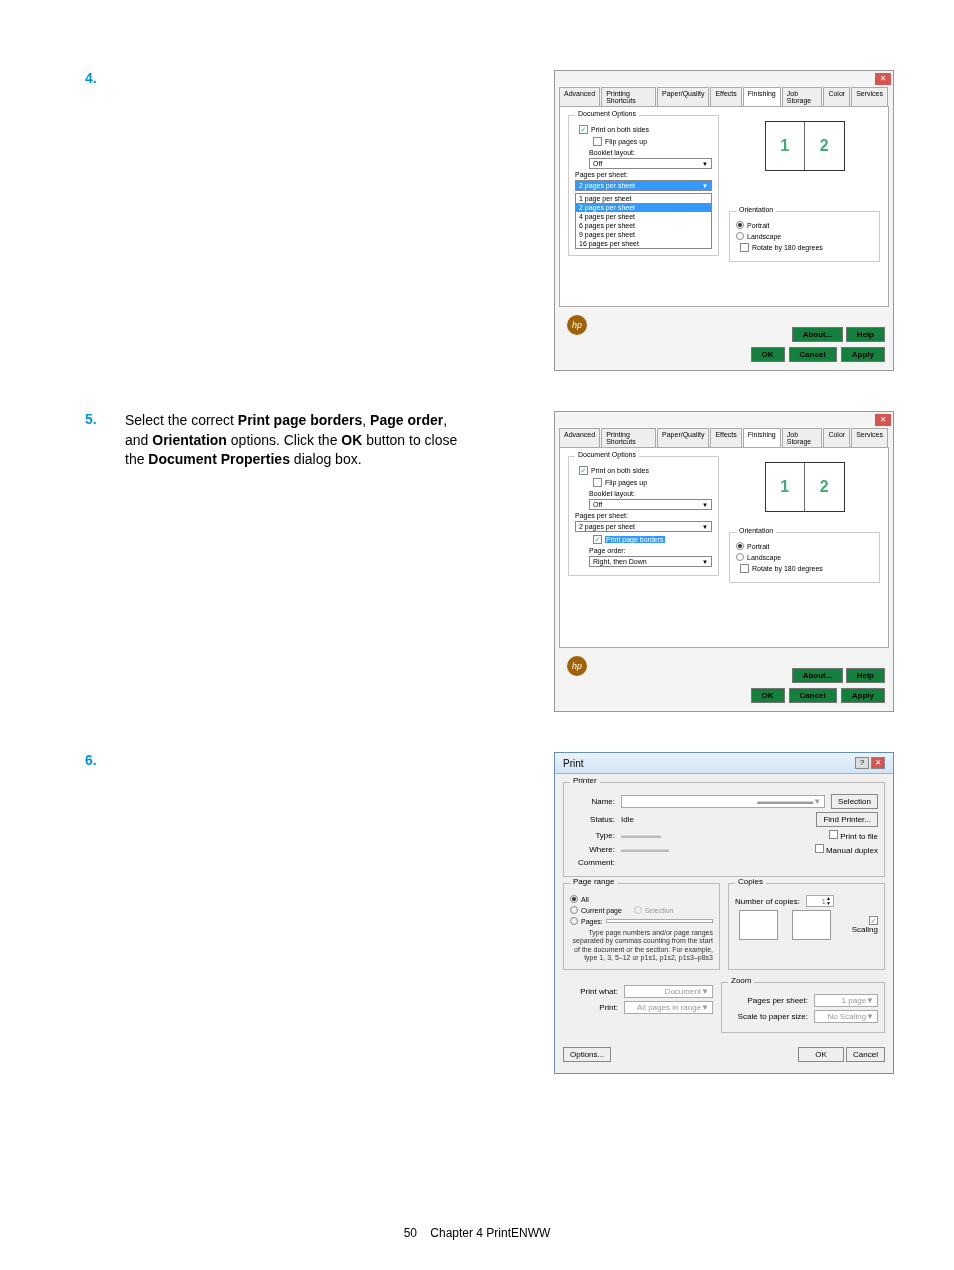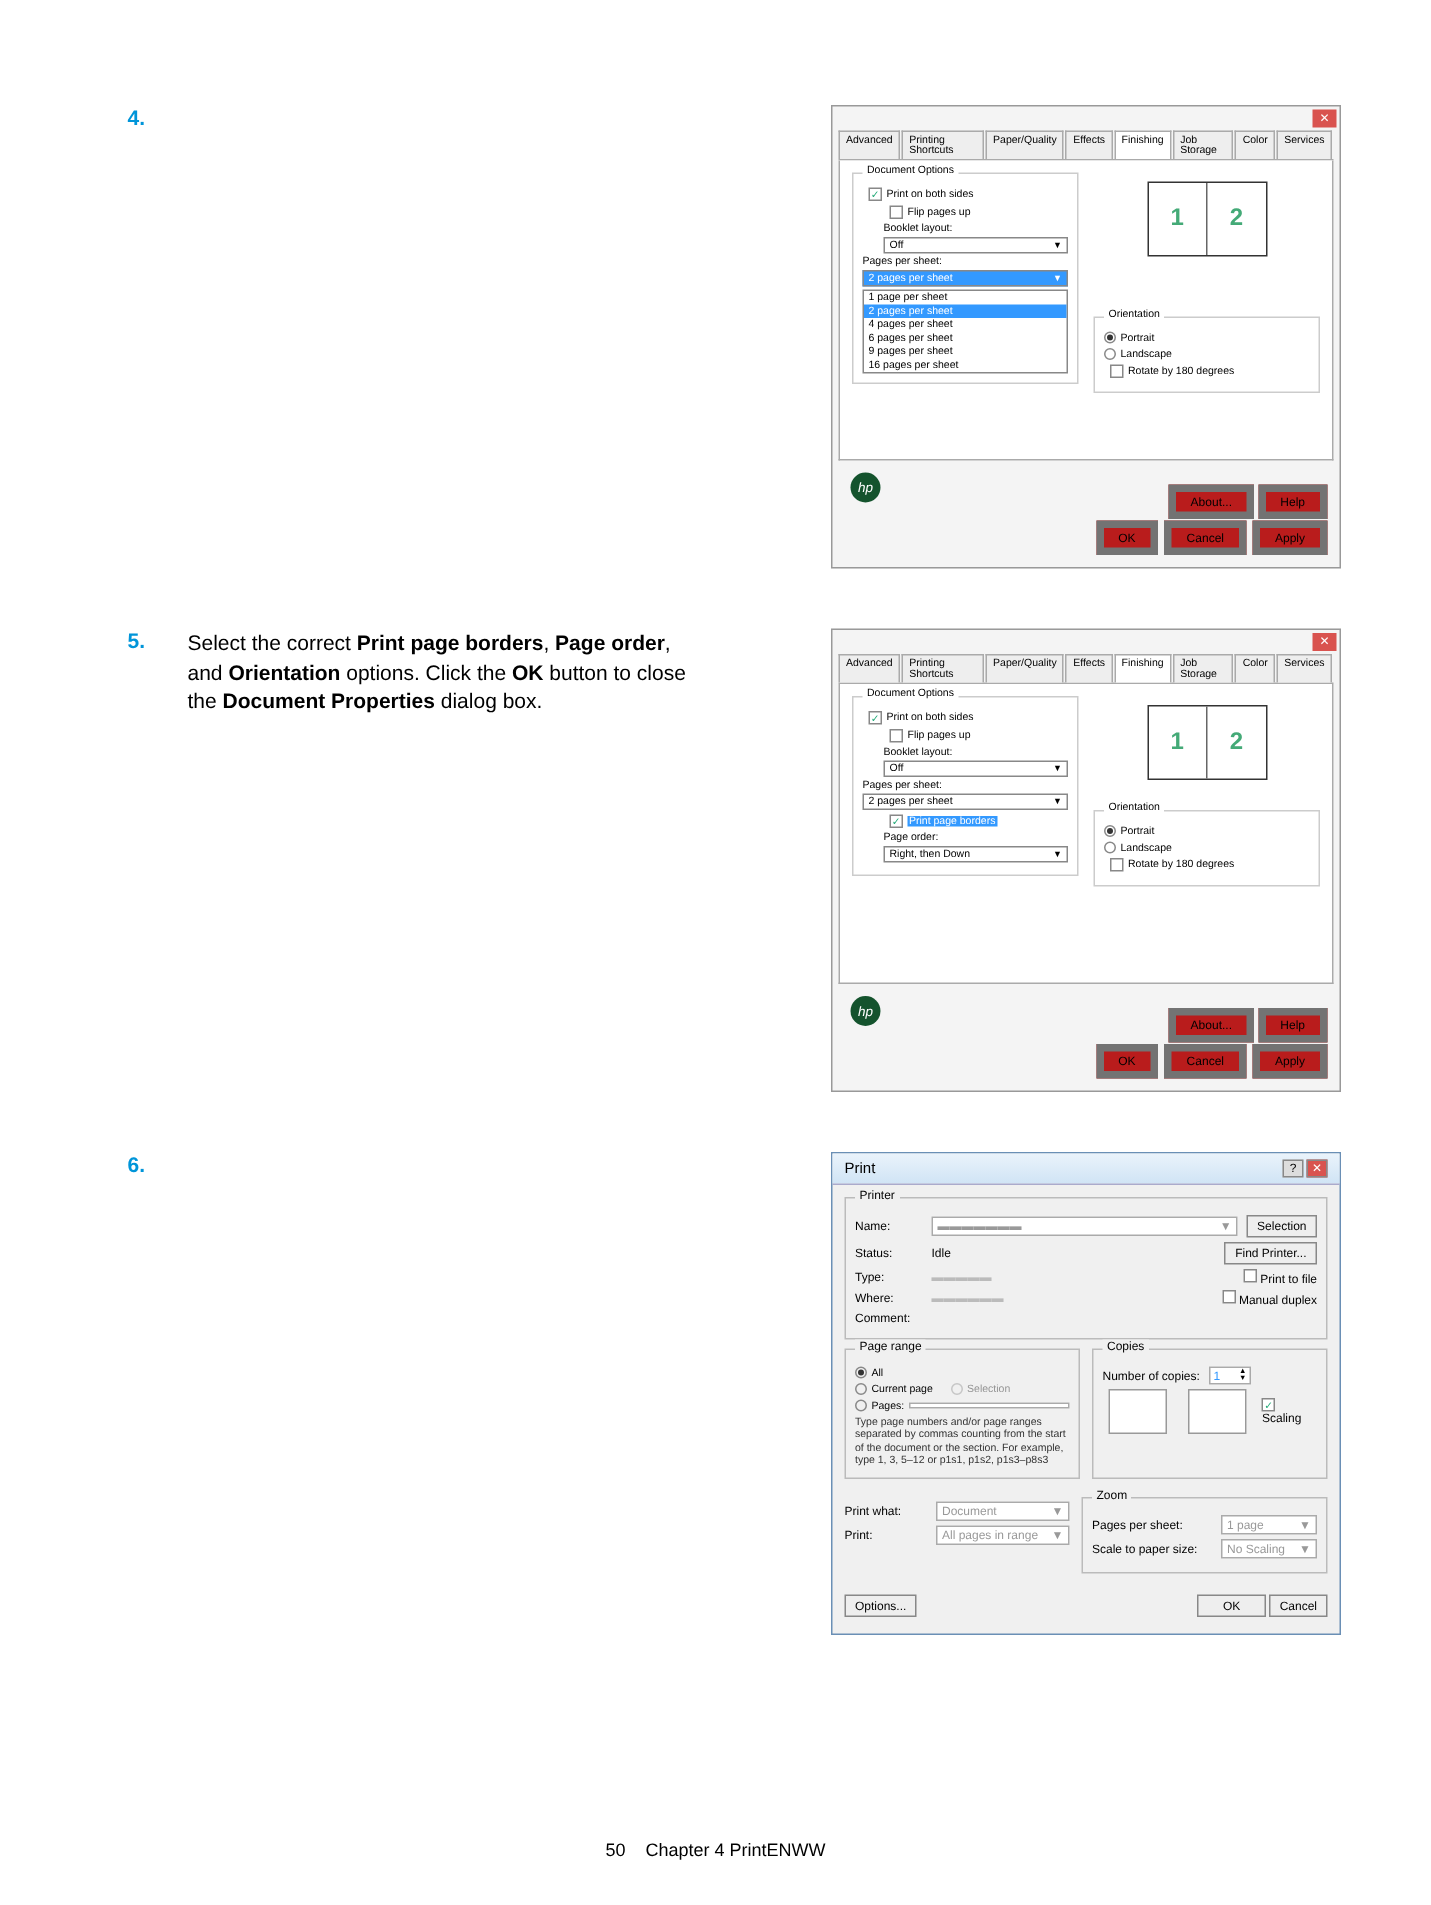--- a/index.html
+++ b/index.html
@@ -28,32 +28,32 @@
   .dd-list { border: 1px solid #888; background: #fff; font-size: 7px; }
   .dd-item { padding: 1px 3px; }
   .dd-item.sel { background: #3399ff; color: #fff; }
   .preview { width: 80px; height: 50px; border: 1px solid #333; background: #fff; margin: 6px auto 12px; display: flex; }
   .preview-page { flex: 1; border-right: 1px solid #666; display: flex; align-items: center; justify-content: center; font-size: 16px; color: #4a7; font-weight: bold; }
   .preview-page:last-child { border-right: none; }
   .radio-row { display: flex; align-items: center; gap: 3px; margin: 3px 0; font-size: 7px; }
   .radio { width: 8px; height: 8px; border: 1px solid #888; border-radius: 50%; display: inline-flex; align-items: center; justify-content: center; }
   .radio.on::after { content: ''; width: 4px; height: 4px; background: #333; border-radius: 50%; }
   .btn-row { display: flex; justify-content: flex-end; gap: 4px; padding: 4px; }
-  .btn { border: 5px solid #737373; background: #b91c1c; padding: 2px 10px; font-size: 8px; }
-  .hp-logo { width: 20px; height: 20px; background: #14532d; border-radius: 50%; color: #fff; display: flex; align-items: center; justify-content: center; font-size: 9px; font-style: italic; margin: 4px; }
+  .btn { border: 1px solid #737373; background: #15803d; padding: 2px 10px; font-size: 8px; font-weight: bold; }
+  .hp-logo { width: 20px; height: 20px; background: #a16207; border-radius: 50%; color: #fff; display: flex; align-items: center; justify-content: center; font-size: 9px; font-style: italic; margin: 4px; }
   .indent { margin-left: 14px; }
   .label-sm { font-size: 7px; margin: 2px 0; }
   
   
   .print-dialog { border: 1px solid #6a8fb5; background: #f0f0f0; font-size: 9px; width: 340px; }
   .print-title { background: linear-gradient(#eaf3fb, #d0e4f5); padding: 4px 8px; font-size: 10px; border-bottom: 1px solid #aac; display: flex; justify-content: space-between; align-items: center; }
   .print-title-btns { display: flex; gap: 2px; }
   .title-btn { width: 14px; height: 12px; border: 1px solid #888; background: #ddd; font-size: 8px; text-align: center; line-height: 10px; }
   .title-btn.close { background: #d9534f; color: #fff; }
-  .print-body { padding: 8px; }
+  .print-body { padding: 8px; text-align: right; }
   .print-group { border: 1px solid #bbb; padding: 8px 6px 6px; margin-bottom: 6px; position: relative; }
   .print-group-title { position: absolute; top: -7px; left: 6px; background: #f0f0f0; padding: 0 3px; font-size: 8px; }
   .print-row { display: flex; align-items: center; gap: 6px; margin: 3px 0; font-size: 8px; }
   .print-label { width: 45px; }
   .print-input { border: 1px solid #aaa; background: #fff; padding: 1px 3px; flex: 1; font-size: 8px; color: #999; }
   .print-btn { border: 1px solid #888; background: #eee; padding: 2px 6px; font-size: 8px; }
   .two-col { display: flex; gap: 8px; }
   .col { flex: 1; }
   .hint { font-size: 7px; color: #333; margin-top: 4px; line-height: 1.2; }
   .copies-img { width: 40px; height: 30px; border: 1px solid #999; background: #fff; display: inline-block; margin: 0 4px; position: relative; }

